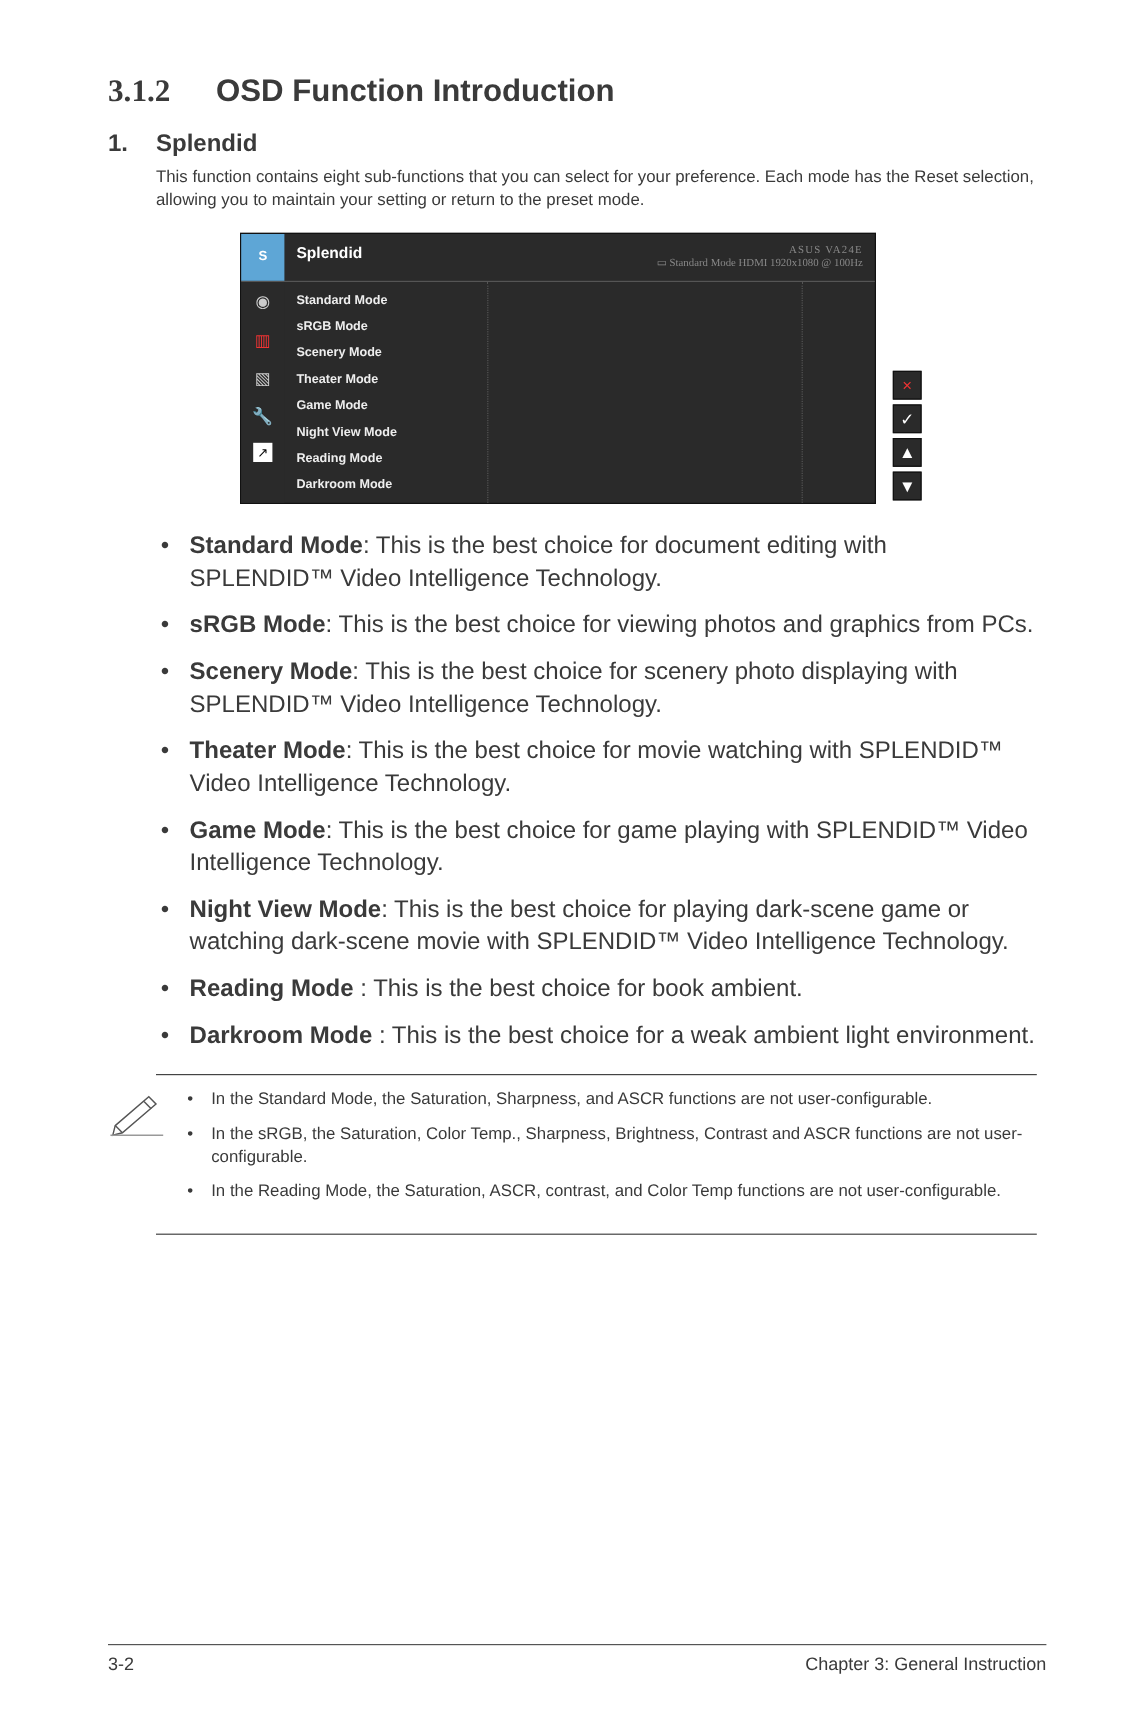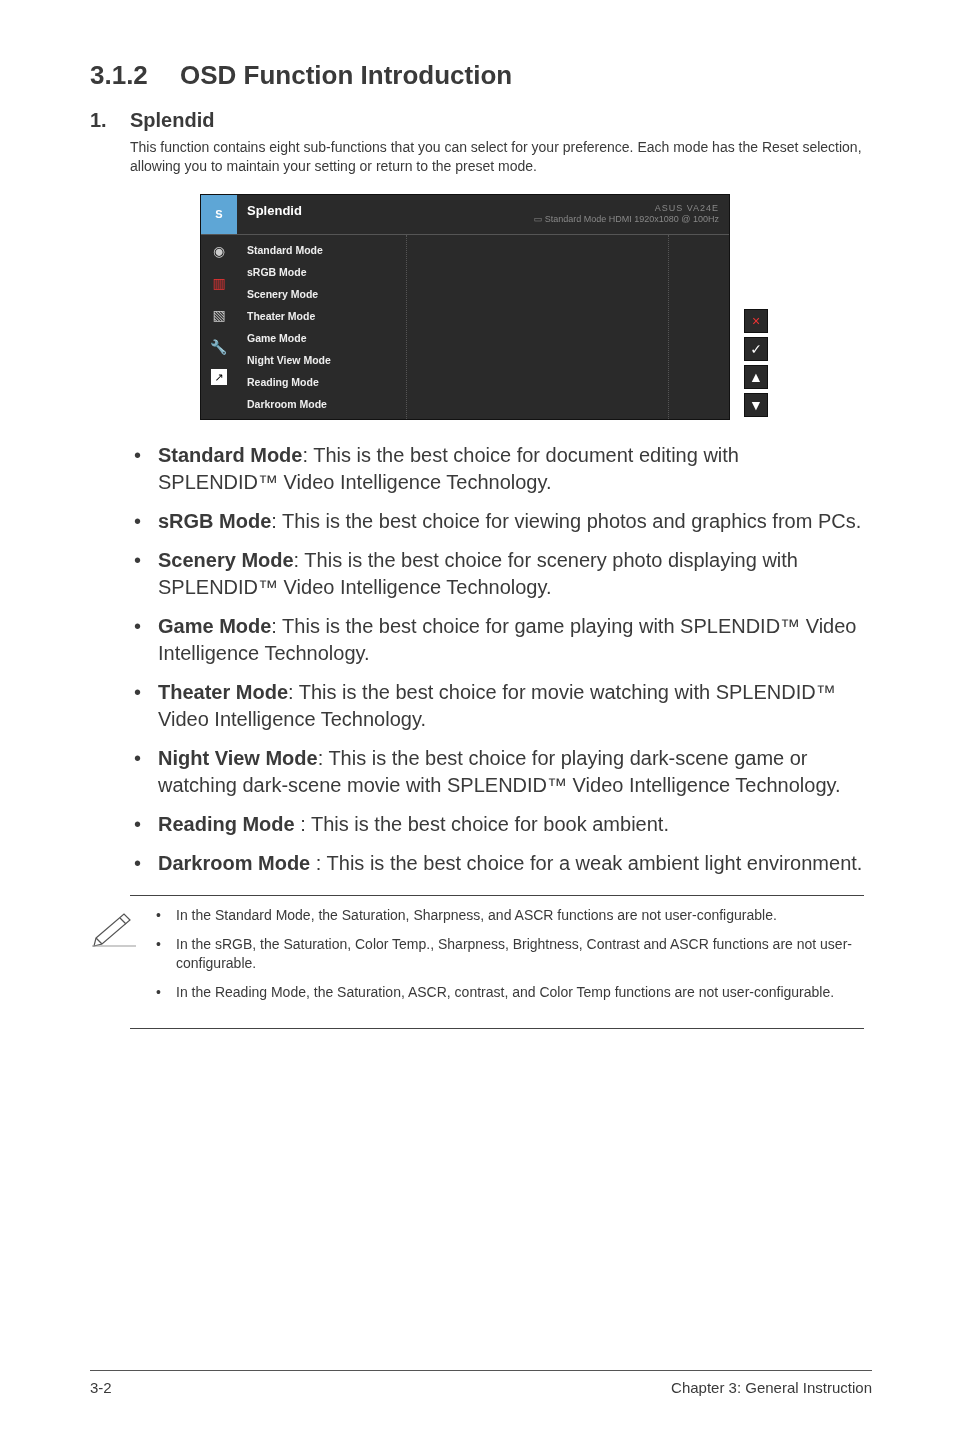--- a/index.html
+++ b/index.html
@@ -11,21 +11,21 @@
     color: #3a3a3a;
     padding: 60px 90px 40px 90px;
     position: relative;
   }
   .section-heading {
     font-size: 26px;
     font-weight: bold;
     color: #3a3a3a;
     margin-bottom: 18px;
   }
-  .section-heading .num { display: inline-block; width: 90px; }
+  .section-heading .num { display: inline-block; width: 90px; font-family: Liberation Serif, serif; }
   .numbered-item {
     display: flex;
     margin-bottom: 6px;
   }
   .numbered-item .num {
     font-weight: bold;
     font-size: 20px;
     width: 40px;
     flex-shrink: 0;
   }
@@ -70,21 +70,21 @@
     font-size: 11px;
   }
   .osd-header-text {
     flex: 1;
     padding: 8px 10px;
     display: flex;
     justify-content: space-between;
     align-items: flex-start;
   }
   .osd-header-title { font-weight: bold; font-size: 13px; color: #fff; }
-  .osd-header-status { text-align: right; font-size: 9px; color: #888; line-height: 1.3; }
+  .osd-header-status { text-align: right; font-size: 9px; color: #888; line-height: 1.3; font-family: Liberation Serif, serif; }
   .osd-header-status .model { letter-spacing: 1px; }
   .osd-header-status .mode::before { content: "\25AD  "; }
 
   .osd-body { display: flex; }
   .osd-sidebar {
     width: 36px;
     background: #2a2a2a;
     display: flex;
     flex-direction: column;
     align-items: center;
@@ -261,22 +261,22 @@
     <div class="osd-btn">✓</div>
     <div class="osd-btn">▲</div>
     <div class="osd-btn">▼</div>
   </div>
 </div>
 
 <ul class="modes">
   <li><b>Standard Mode</b><span>: This is the best choice for document editing with SPLENDID™ Video Intelligence Technology.</span></li>
   <li><b>sRGB Mode</b><span>: This is the best choice for viewing photos and graphics from PCs.</span></li>
   <li><b>Scenery Mode</b><span>: This is the best choice for scenery photo displaying with SPLENDID™ Video Intelligence Technology.</span></li>
+  <li><b>Theater Mode</b><span>: This is the best choice for movie watching with SPLENDID™ Video Intelligence Technology.</span></li>
   <li><b>Game Mode</b><span>: This is the best choice for game playing with SPLENDID™ Video Intelligence Technology.</span></li>
-  <li><b>Theater Mode</b><span>: This is the best choice for movie watching with SPLENDID™ Video Intelligence Technology.</span></li>
   <li><b>Night View Mode</b><span>: This is the best choice for playing dark-scene game or watching dark-scene movie with SPLENDID™ Video Intelligence Technology.</span></li>
   <li><b>Reading Mode</b><span> : This is the best choice for book ambient.</span></li>
   <li><b>Darkroom Mode</b><span> : This is the best choice for a weak ambient light environment.</span></li>
 </ul>
 
 <div class="note-block">
   <div class="note-icon">
     <svg viewBox="0 0 48 40">
       <g stroke="#555" stroke-width="1.2" fill="none">
         <path d="M6 30 L34 6 L40 12 L12 36 L4 38 Z"></path>

